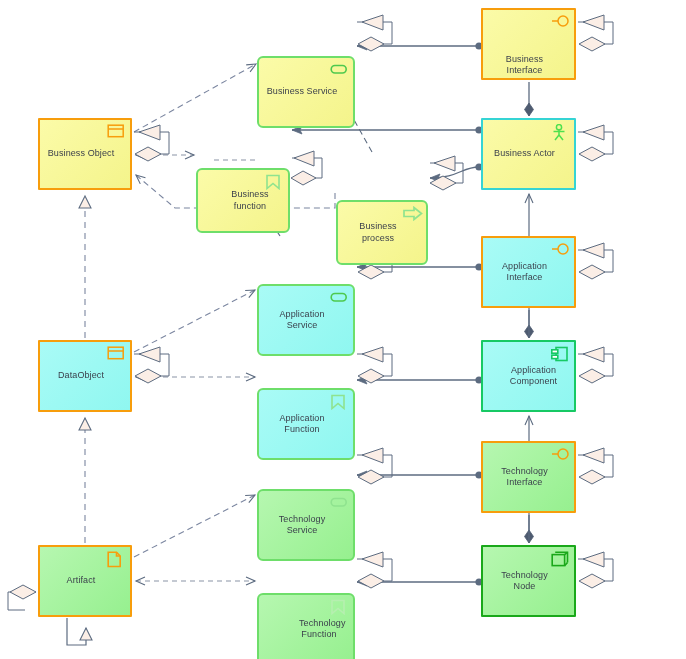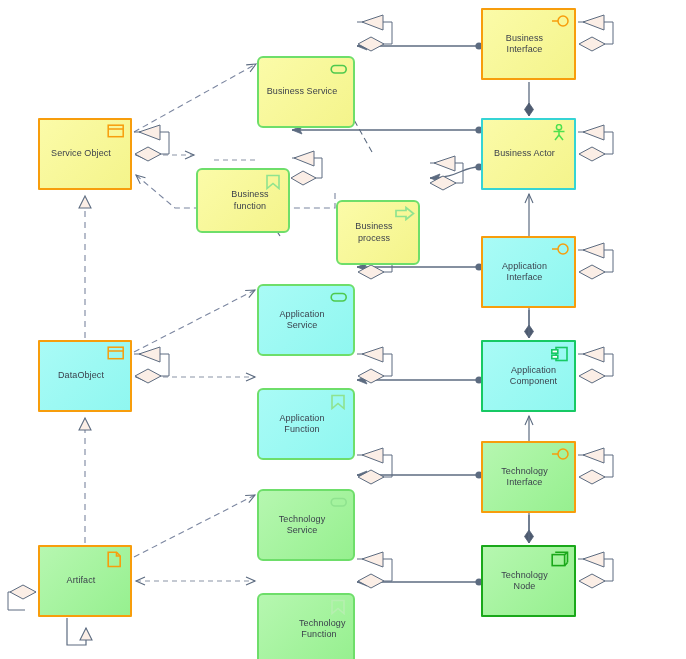--- a/index.html
+++ b/index.html
@@ -215,47 +215,47 @@
 
   <div id="nodes-layer">
       <div class="node rounded" style="left: 257px; top: 8px; width: 98px; height: 72px; background: linear-gradient(135deg, rgb(251, 251, 168) 0%, rgb(244, 244, 139) 100%); border: 2px solid rgb(110, 222, 106); color: rgb(58, 63, 75);">
         <span class="label">Business Service</span>
         <span class="icon-slot">
           <svg width="18" height="14" viewBox="0 0 18 14">
             <rect x="1.2" y="3.5" width="15" height="7.5" rx="3.75" ry="3.75" fill="none" stroke="#4ec94e" stroke-width="1.6"></rect>
           </svg>
         </span>
       </div>
-      <div class="node rect" style="left: 481px; top: 8px; width: 95px; height: 72px; background: linear-gradient(135deg, rgb(251, 251, 168) 0%, rgb(244, 244, 139) 100%); border: 2px solid rgb(247, 157, 12); color: rgb(58, 63, 75);">
+      <div class="node rect" style="left: 481px; top: 8px; width: 95px; height: 72px; background: linear-gradient(135deg, rgb(251, 251, 168) 0%, rgb(244, 244, 139) 100%); border: 2px solid rgb(247, 157, 12); color: rgb(58, 63, 75); align-items: flex-end;">
         <span class="label">Business Interface</span>
         <span class="icon-slot">
           <svg width="20" height="14" viewBox="0 0 20 14">
             <line x1="1" y1="7" x2="7" y2="7" stroke="#f79d0c" stroke-width="1.5"></line>
             <circle cx="12" cy="7" r="5" fill="none" stroke="#f79d0c" stroke-width="1.5"></circle>
           </svg>
         </span>
       </div>
       <div class="node rect" style="left: 38px; top: 118px; width: 94px; height: 72px; background: linear-gradient(135deg, rgb(251, 251, 168) 0%, rgb(244, 244, 139) 100%); border: 2px solid rgb(247, 157, 12); color: rgb(58, 63, 75);">
-        <span class="label">Service Object</span>
+        <span class="label">Business Object</span>
         <span class="icon-slot">
           <svg width="18" height="14" viewBox="0 0 18 14">
             <rect x="1.2" y="1.2" width="15" height="11.5" fill="none" stroke="#f79d0c" stroke-width="1.5"></rect>
             <line x1="1.2" y1="5" x2="16.2" y2="5" stroke="#f79d0c" stroke-width="1.5"></line>
           </svg>
         </span>
       </div>
       <div class="node rounded" style="left: 196px; top: 120px; width: 94px; height: 65px; background: linear-gradient(135deg, rgb(251, 251, 168) 0%, rgb(244, 244, 139) 100%); border: 2px solid rgb(110, 222, 106); color: rgb(58, 63, 75); padding-left: 28px;">
         <span class="label">Business function</span>
         <span class="icon-slot">
           <svg width="16" height="16" viewBox="0 0 16 16">
             <path d="M2,1.5 L14,1.5 L14,14.5 L8,9.5 L2,14.5 Z" fill="none" stroke="#8fe38f" stroke-width="1.6"></path>
           </svg>
         </span>
       </div>
-      <div class="node rounded" style="left: 336px; top: 152px; width: 84px; height: 65px; background: linear-gradient(135deg, rgb(251, 251, 168) 0%, rgb(244, 244, 139) 100%); border: 2px solid rgb(110, 222, 106); color: rgb(58, 63, 75);">
+      <div class="node rounded" style="left: 336px; top: 152px; width: 92px; height: 65px; background: linear-gradient(135deg, rgb(251, 251, 168) 0%, rgb(244, 244, 139) 100%); border: 2px solid rgb(110, 222, 106); color: rgb(58, 63, 75);">
         <span class="label">Business process</span>
         <span class="icon-slot">
           <svg width="20" height="15" viewBox="0 0 20 15">
             <path d="M1,4.5 L11,4.5 L11,1.5 L18.5,7.5 L11,13.5 L11,10.5 L1,10.5 Z" fill="none" stroke="#8fe38f" stroke-width="1.7"></path>
           </svg>
         </span>
       </div>
       <div class="node rect" style="left: 481px; top: 118px; width: 95px; height: 72px; background: linear-gradient(135deg, rgb(251, 251, 168) 0%, rgb(244, 244, 139) 100%); border: 2px solid rgb(53, 212, 212); color: rgb(58, 63, 75);">
         <span class="label">Business Actor</span>
         <span class="icon-slot">

